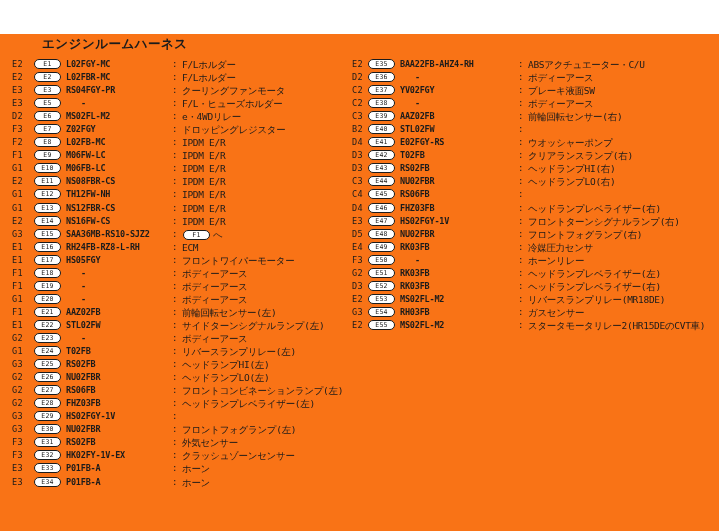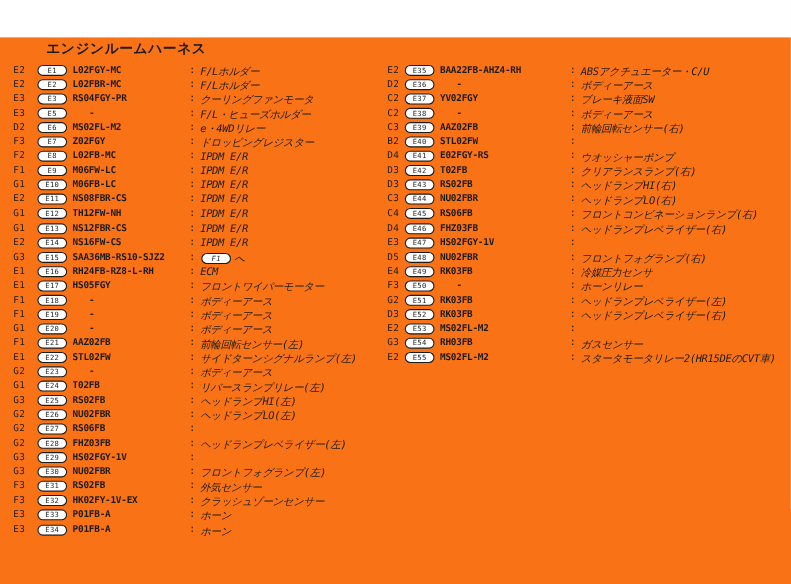--- a/index.html
+++ b/index.html
@@ -72,21 +72,20 @@
   .colon {
     flex: none;
     width: 10px;
     font-size: 9px;
   }
   .desc {
     font-size: 9.5px;
     letter-spacing: -0.3px;
     display: flex;
     align-items: center;
-    font-style: italic;
   }
   .oval.inline {
     display: inline-block;
     margin: 0 3px 0 1px;
   }
 </style>
 </head>
 <body>
 
 <div class="page">
@@ -266,20 +265,21 @@
         <span class="oval">E26</span>
         <span class="part">NU02FBR</span>
         <span class="colon">:</span>
         <span class="desc">ヘッドランプLO(左)</span>
       </div>
       <div class="row">
         <span class="grid">G2</span>
         <span class="oval">E27</span>
         <span class="part">RS06FB</span>
         <span class="colon">:</span>
+        <span class="desc">フロントコンビネーションランプ(左)</span>
       </div>
       <div class="row">
         <span class="grid">G2</span>
         <span class="oval">E28</span>
         <span class="part">FHZ03FB</span>
         <span class="colon">:</span>
         <span class="desc">ヘッドランプレベライザー(左)</span>
       </div>
       <div class="row">
         <span class="grid">G3</span>
@@ -392,34 +392,34 @@
         <span class="oval">E44</span>
         <span class="part">NU02FBR</span>
         <span class="colon">:</span>
         <span class="desc">ヘッドランプLO(右)</span>
       </div>
       <div class="row">
         <span class="grid">C4</span>
         <span class="oval">E45</span>
         <span class="part">RS06FB</span>
         <span class="colon">:</span>
-        <span class="desc">フロントコンビネーションランプ(右)</span>
       </div>
       <div class="row">
         <span class="grid">D4</span>
         <span class="oval">E46</span>
         <span class="part">FHZ03FB</span>
         <span class="colon">:</span>
         <span class="desc">ヘッドランプレベライザー(右)</span>
       </div>
       <div class="row">
         <span class="grid">E3</span>
         <span class="oval">E47</span>
         <span class="part">HS02FGY-1V</span>
         <span class="colon">:</span>
+        <span class="desc">フロントターンシグナルランプ(右)</span>
       </div>
       <div class="row">
         <span class="grid">D5</span>
         <span class="oval">E48</span>
         <span class="part">NU02FBR</span>
         <span class="colon">:</span>
         <span class="desc">フロントフォグランプ(右)</span>
       </div>
       <div class="row">
         <span class="grid">E4</span>
@@ -447,20 +447,21 @@
         <span class="oval">E52</span>
         <span class="part">RK03FB</span>
         <span class="colon">:</span>
         <span class="desc">ヘッドランプレベライザー(右)</span>
       </div>
       <div class="row">
         <span class="grid">E2</span>
         <span class="oval">E53</span>
         <span class="part">MS02FL-M2</span>
         <span class="colon">:</span>
+        <span class="desc">リバースランプリレー(MR18DE)</span>
       </div>
       <div class="row">
         <span class="grid">G3</span>
         <span class="oval">E54</span>
         <span class="part">RH03FB</span>
         <span class="colon">:</span>
         <span class="desc">ガスセンサー</span>
       </div>
       <div class="row">
         <span class="grid">E2</span>

